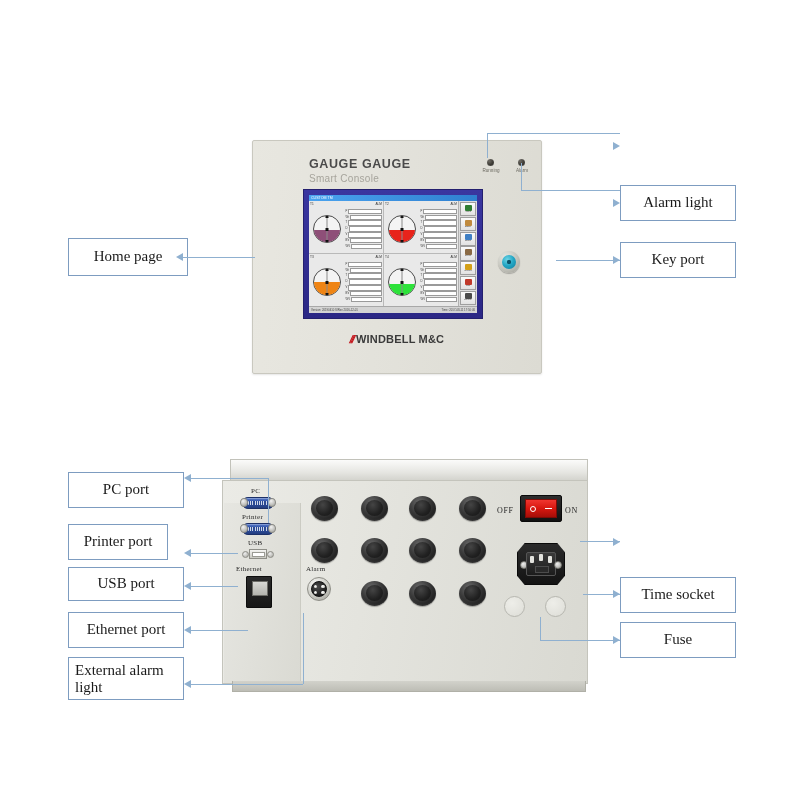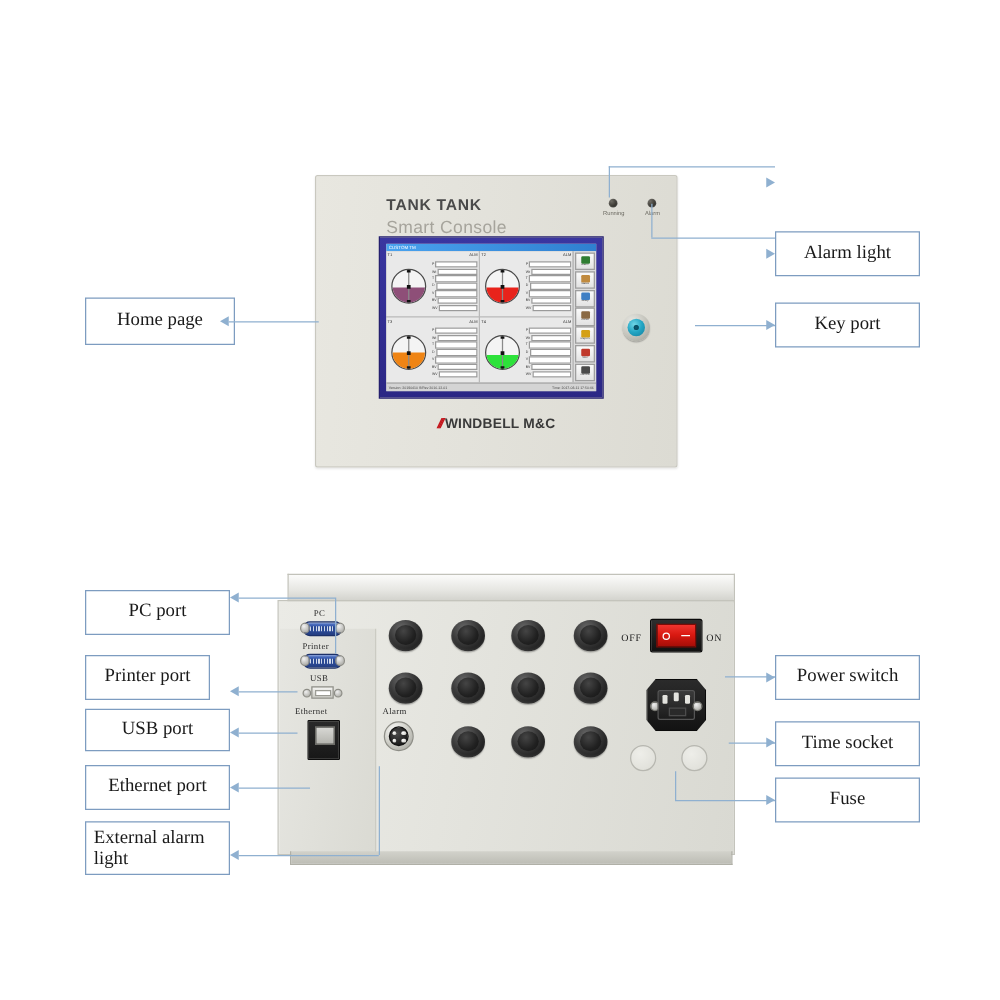--- a/index.html
+++ b/index.html
@@ -57,21 +57,21 @@
   }
   .brand-title{
     position:absolute;left:56px;top:16px;
     font-family:"Liberation Sans", sans-serif;
     font-weight:bold;font-size:12.5px;letter-spacing:.6px;
     color:#4a4a4a;
   }
   .brand-sub{
     position:absolute;left:56px;top:32px;
     font-family:"Liberation Sans", sans-serif;
-    font-size:14px;letter-spacing:.3px;
+    font-size:10px;letter-spacing:.3px;
     color:#a6a49c;
   }
 
   
   .led{
     position:absolute;width:7px;height:7px;border-radius:50%;
     background:radial-gradient(circle at 33% 30%, #6d6a63 0%, #3b3933 55%, #222 100%);
     box-shadow:inset 0 0 1px rgba(255,255,255,.5);
   }
   .led-cap{
@@ -403,21 +403,21 @@
     background:radial-gradient(circle at 38% 32%, #eeeee9 0%, #e2e2dc 70%, #d6d6cf 100%);
   }
 </style>
 </head>
 <body>
 
 <div class="stage">
 
   <div class="front-unit">
 
-    <div class="brand-title">TANK TANK</div>
+    <div class="brand-title">GAUGE GAUGE</div>
     <div class="brand-sub">Smart Console</div>
 
     <div class="led" style="left:234px;top:18px;"></div>
     <div class="led-cap" style="left:223px;top:27px;">Running</div>
 
     <div class="led" style="left:265px;top:18px;"></div>
     <div class="led-cap" style="left:254px;top:27px;">Alarm</div>
 
     <div class="keyport">
       <div class="inner">
@@ -793,21 +793,20 @@
 
   <div class="callout" style="left:68px;top:612px;width:116px;height:36px;">Ethernet port</div>
   <div class="lead h" style="left:191px;top:630px;width:57px;"></div>
   <div class="arrow left" style="left:184px;top:626px;"></div>
 
   <div class="callout two-line" style="left:68px;top:657px;width:116px;height:43px;font-size:15px;">External alarm light</div>
   <div class="lead h" style="left:191px;top:684px;width:112px;"></div>
   <div class="lead v" style="left:303px;top:613px;height:71px;"></div>
   <div class="arrow left" style="left:184px;top:680px;"></div>
 
-  <div class="callout" style="left:620px;top:524px;width:116px;height:36px;">Power switch</div>
   <div class="lead h" style="left:580px;top:541px;width:40px;"></div>
   <div class="arrow right" style="left:613px;top:538px;"></div>
 
   <div class="callout" style="left:620px;top:577px;width:116px;height:36px;">Time socket</div>
   <div class="lead h" style="left:583px;top:594px;width:37px;"></div>
   <div class="arrow right" style="left:613px;top:590px;"></div>
 
   <div class="callout" style="left:620px;top:622px;width:116px;height:36px;">Fuse</div>
   <div class="lead h" style="left:540px;top:640px;width:80px;"></div>
   <div class="lead v" style="left:540px;top:617px;height:23px;"></div>

